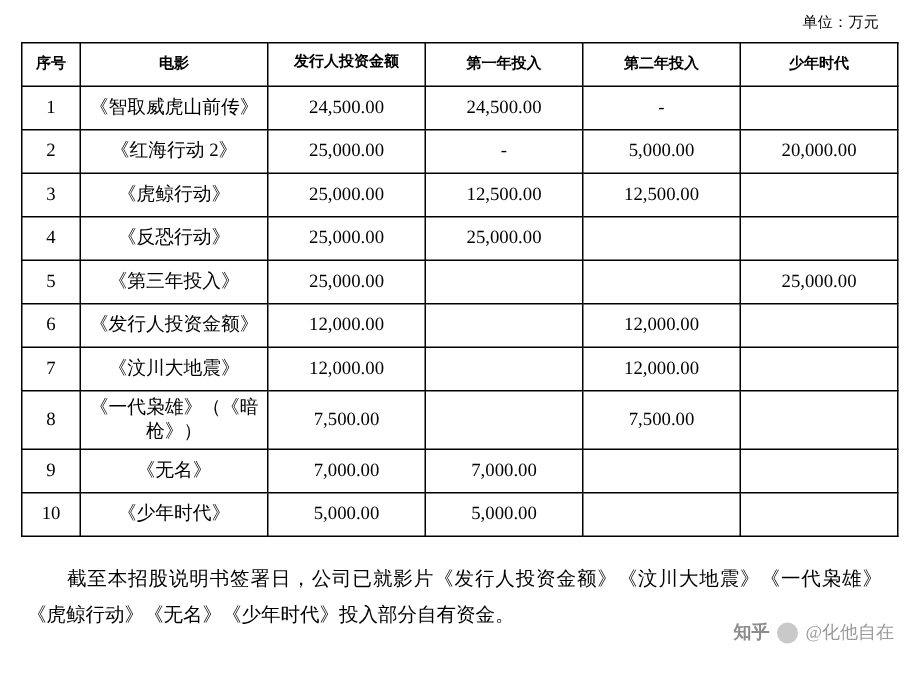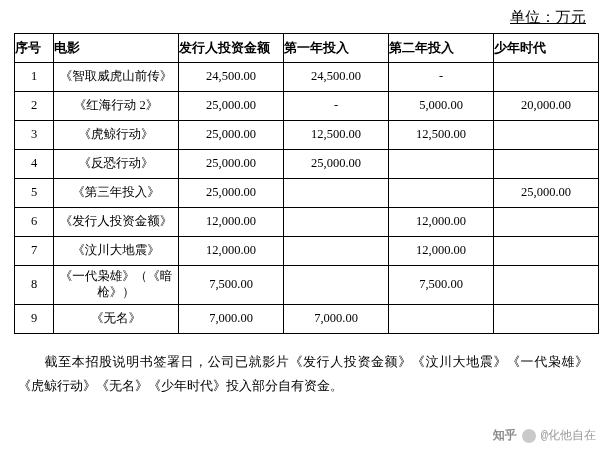--- a/index.html
+++ b/index.html
@@ -16,59 +16,58 @@
   }
   .page {
     position: relative;
     width: 606px;
     height: 450px;
     box-sizing: border-box;
     padding: 8px 14px 0 14px;
   }
   .unit-line {
     text-align: right;
-    font-size: 15px;
+    font-size: 10px;
     padding-right: 6px;
     margin-bottom: 6px;
     letter-spacing: 0.2px;
-    text-decoration: underline;
   }
   table.fin {
     border-collapse: collapse;
     width: 578px;
     table-layout: fixed;
     font-size: 12.5px;
   }
   table.fin th, table.fin td {
     border: 1px solid #000000;
     padding: 0;
     vertical-align: middle;
     line-height: 1.25;
   }
   table.fin thead th {
     font-weight: bold;
-    text-align: left;
+    text-align: center;
     height: 28px;
-    font-size: 13px;
+    font-size: 10px;
   }
   .c-idx {
     text-align: center;
     width: 38px;
     height: 28px;
   }
   .c-film {
     text-align: center;
     width: 124px;
     padding: 2px 4px;
   }
   .c-num {
     text-align: center;
     padding-right: 7px;
   }
-  .w-amt { width: 104px; }
+  .w-amt { width: 104px; font-family: Liberation Mono, monospace; }
   .w-y1  { width: 104px; }
   .w-y2  { width: 104px; }
   .w-y3  { width: 104px; }
   tr.total td {
     font-weight: bold;
     height: 28px;
   }
   tr.total .c-total-label {
     text-align: center;
   }
@@ -78,27 +77,27 @@
     font-size: 13px;
     line-height: 1.85;
     text-align: justify;
     text-justify: inter-ideograph;
     padding: 0 4px;
   }
   .note .indent { display: inline-block; width: 26px; }
   .watermark {
     position: absolute;
     right: 10px;
-    bottom: 6px;
+    bottom: 20px;
     display: flex;
     align-items: center;
     gap: 5px;
     font-size: 12px;
     color: #9a9a9a;
-    font-family: Liberation Mono, monospace;
+    font-family: Liberation Serif, serif;
   }
   .wm-logo {
     font-size: 12px;
     color: #8c8c8c;
     font-weight: bold;
   }
   .wm-avatar {
     width: 14px;
     height: 14px;
     border-radius: 50%;
@@ -190,20 +189,28 @@
         <td class="c-num"></td>
       </tr>
       <tr>
         <td class="c-idx">9</td>
         <td class="c-film">《无名》</td>
         <td class="c-num">7,000.00</td>
         <td class="c-num">7,000.00</td>
         <td class="c-num"></td>
         <td class="c-num"></td>
       </tr>
+      <tr>
+        <td class="c-idx">10</td>
+        <td class="c-film">《少年时代》</td>
+        <td class="c-num">5,000.00</td>
+        <td class="c-num">5,000.00</td>
+        <td class="c-num"></td>
+        <td class="c-num"></td>
+      </tr>
     </tbody>
   </table>
 
   <div class="note"><span class="indent"></span><span>截至本招股说明书签署日，公司已就影片《发行人投资金额》《汶川大地震》《一代枭雄》《虎鲸行动》《无名》《少年时代》投入部分自有资金。</span></div>
 
   <div class="watermark">
     <span class="wm-logo">知乎</span>
     <span class="wm-avatar"></span>
     <span>@化他自在</span>
   </div>

